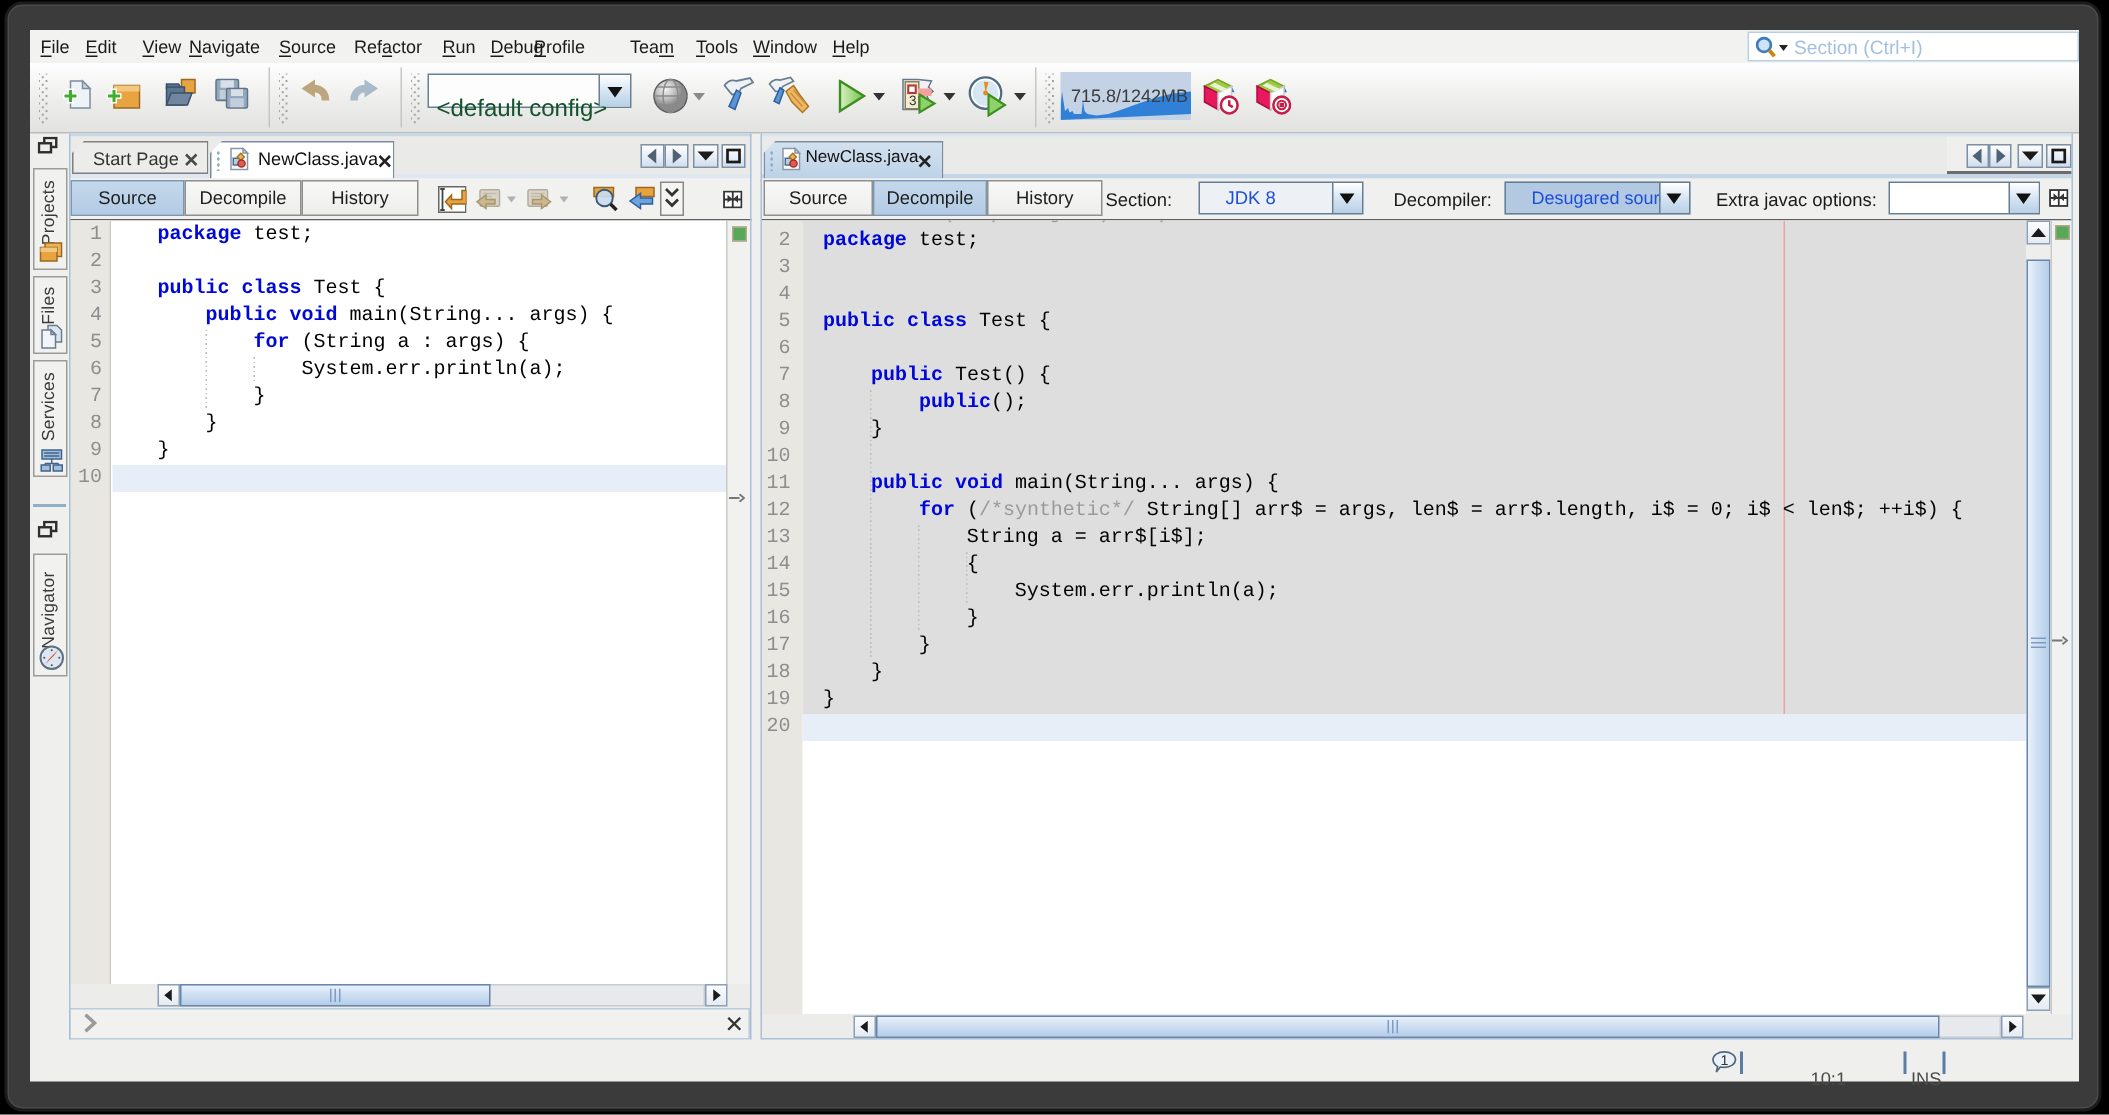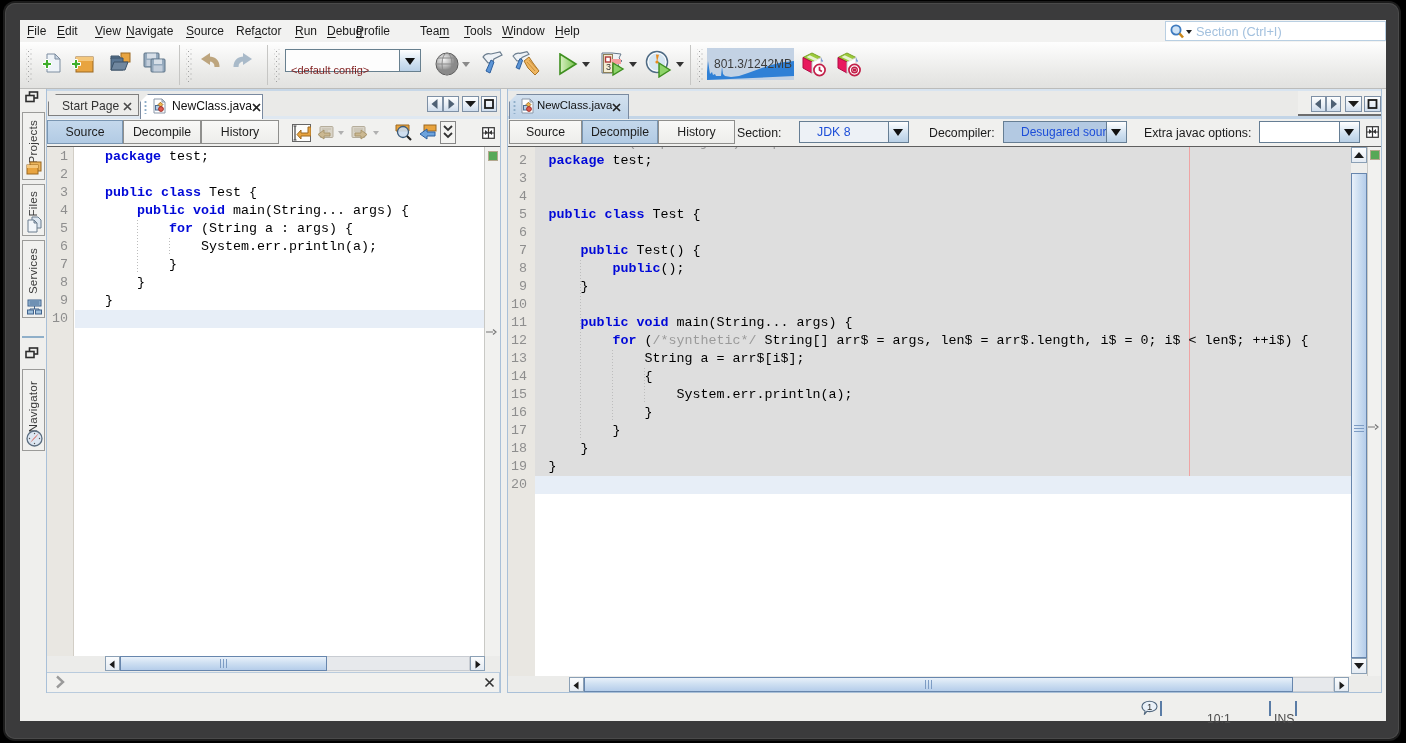--- a/index.html
+++ b/index.html
@@ -106,21 +106,21 @@
     </svg>
 <svg class="a" style="left:178px;top:9px" width="24" height="24" viewBox="0 0 24 24">
       <path d="M19 16c0-5-3-8-8-8" fill="none" stroke="#bda57e" stroke-width="5"></path>
       <path d="M12 2L3 8l9 6z" fill="#bda57e"></path>
     </svg>
 <svg class="a" style="left:211px;top:9px" width="24" height="24" viewBox="0 0 24 24">
       <path d="M5 16c0-5 3-8 8-8" fill="none" stroke="#a9bac9" stroke-width="5"></path>
       <path d="M12 2l9 6-9 6z" fill="#a9bac9"></path>
     </svg>
 <div class="a" style="left:265px;top:7px;width:136px;height:23px;box-sizing:border-box;border:1px solid #68808f;background:#fdfdfd;">
-  <span style="position:absolute;left:5px;top:14px;font-size:11px;color:#7f1d1d;">&lt;default config&gt;</span>
+  <span style="position:absolute;left:5px;top:14px;font-size:16px;color:#14532d;">&lt;default config&gt;</span>
   <div style="position:absolute;right:0;top:0;bottom:0;width:20px;background:linear-gradient(#ffffff,#cfe0f0 60%,#b9d0e6);border-left:1px solid #68808f;"></div>
   <div style="position:absolute;right:5px;top:8px;border-left:5px solid transparent;border-right:5px solid transparent;border-top:7px solid #111;"></div>
 </div>
 <svg class="a" style="left:414px;top:9px" width="26" height="26" viewBox="0 0 26 26">
       <defs>
         <radialGradient id="gl" cx="0.35" cy="0.3">
           <stop offset="0" stop-color="#f4f4f4"></stop>
           <stop offset="0.55" stop-color="#c2c2c2"></stop>
           <stop offset="1" stop-color="#8a8a8a"></stop>
         </radialGradient>
@@ -164,21 +164,21 @@
       <circle cx="12" cy="12" r="9" fill="none" stroke="#fff"></circle>
       <path d="M11 4.5L12 12l2-7.2z" fill="#e88b1e"></path>
       <circle cx="12" cy="12" r="1.6" fill="#e88b1e"></circle>
       <path d="M14 13l11 7-11 7z" fill="#8ed36a" stroke="#3e8f1f" stroke-width="1.4"></path>
     </svg>
 <div class="caret" style="left:656px;top:20px;border-top-color:#333"></div>
 <div class="a" style="left:687px;top:6px;width:87px;height:32px;background:#c3d2e4;overflow:hidden;">
   <svg width="87" height="32" viewBox="0 0 87 32">
         <path d="M0 32V24l1-11 2 13 2-2 1 3 2-1 1 2 5 0 1-9 1 7 2 2 6 1 8-1 9-3 11-4 12-4 10-2.5 13-1.5 0 15z" fill="#2f80d6"></path>
       </svg>
-  <span style="position:absolute;left:7px;top:9px;font-size:12px;color:#3c3c3c;">801.3/1242MB</span>
+  <span style="position:absolute;left:7px;top:9px;font-size:12px;color:#3c3c3c;">715.8/1242MB</span>
 </div>
 <svg class="a" style="left:781px;top:10px" width="25" height="25" viewBox="0 0 25 25">
       <path d="M2 5.5L11 1l9 4.5L11 10z" fill="#9ccb3b" stroke="#7ba32a"></path>
       <path d="M20 5.5l2 4-4 0z" fill="#2f6fd8"></path>
       <path d="M2 5.5l9 4.5v11l-9-5z" fill="#e8185e" stroke="#b00b44"></path>
       <path d="M11 10l9-4.5v10L11 21z" fill="#fdfdfd" stroke="#cacaca"></path>
       <path d="M5.5 5l9 4.2 3-1.7-8.7-4.3z" fill="#e7f2d2"></path>
       <circle cx="18.5" cy="18" r="5.6" fill="#fff" stroke="#c22049" stroke-width="1.7"></circle>
       <path d="M18.5 14.8V18l2.4 1.4" stroke="#c22049" stroke-width="1.7" fill="none"></path>
     </svg>

